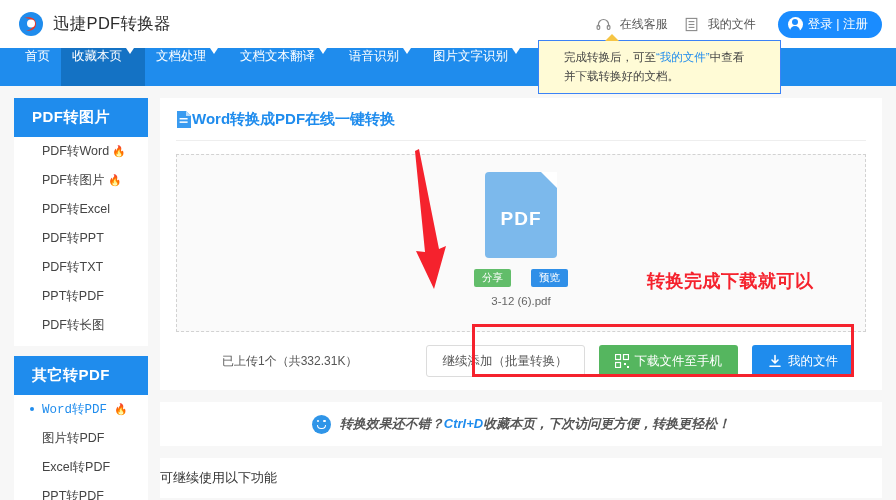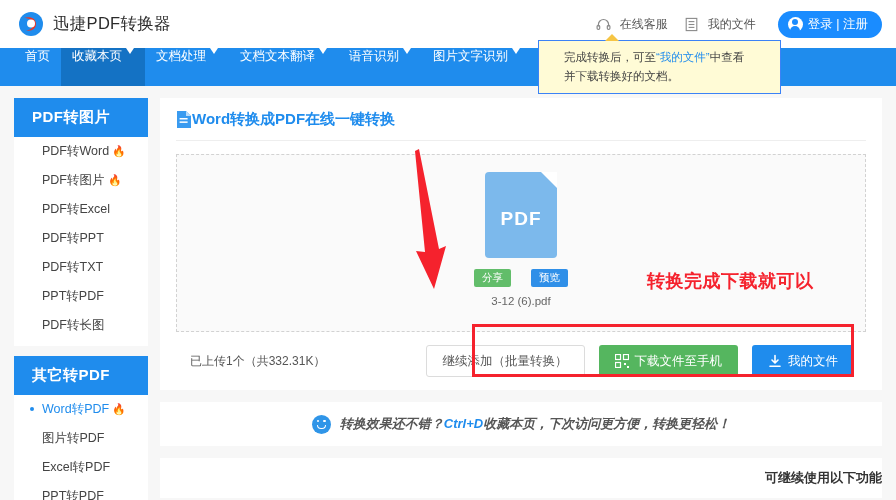--- a/index.html
+++ b/index.html
@@ -124,21 +124,21 @@
     padding: 10px 0 10px 18px;
     letter-spacing: .5px;
   }
   .side-link {
     font-size: 12.5px; color: #444;
     padding: 6px 0 6px 28px;
     position: relative;
     cursor: pointer;
     white-space: nowrap;
   }
-  .side-link.current { color: #1f8ced; }
+  .side-link.current { color: #1f8ced; font-family: Liberation Mono, monospace; }
   .side-link.current::before {
     content: ''; position: absolute;
     left: 16px; top: 12px;
     width: 4px; height: 4px; border-radius: 50%;
     background: #1f8ced;
   }
   .fire { color: #ff6a22; font-size: 11px; }
   .side-gap { height: 10px; }
 
   
@@ -191,21 +191,21 @@
   .file-name { margin-top: 8px; font-size: 11.5px; color: #666; }
 
   
   .action-bar {
     height: 58px;
     background: #fff;
     display: flex; align-items: center;
     padding: 0 4px 0 6px;
     position: relative;
   }
-  .upload-note { font-size: 12px; color: #555; padding-left: 8px; }
+  .upload-note { font-size: 12px; color: #555; padding-left: 8px; margin-left: 32px; }
   .btn-group { margin-left: auto; display: flex; align-items: center; gap: 14px; padding-right: 8px; }
   .btn {
     display: flex; align-items: center; gap: 6px;
     font-size: 12.5px;
     height: 32px;
     padding: 0 16px;
     border-radius: 3px;
     cursor: pointer;
     white-space: nowrap;
   }
@@ -266,22 +266,22 @@
     border-radius: 0 0 9px 9px;
   }
   .bm-text { font-size: 13px; font-weight: bold; color: #555; font-style: italic; }
   .bm-text .accent { color: #1f8ced; }
 
   
   .feature-bar {
     margin-top: 12px;
     background: #fff;
     height: 40px;
-    display: flex; align-items: center; justify-content: flex-end;
-    font-size: 13px; font-weight: bold; color: #333;
+    display: flex; align-items: center; justify-content: flex-start;
+    font-size: 13px; font-weight: normal; color: #333;
   }
 </style>
 </head>
 <body>
 
 <div class="top-header">
   <div class="brand">
     <span class="brand-logo">
       <svg width="26" height="26" viewBox="0 0 26 26">
         <circle cx="13" cy="13" r="12" fill="#1f8ced"></circle>

